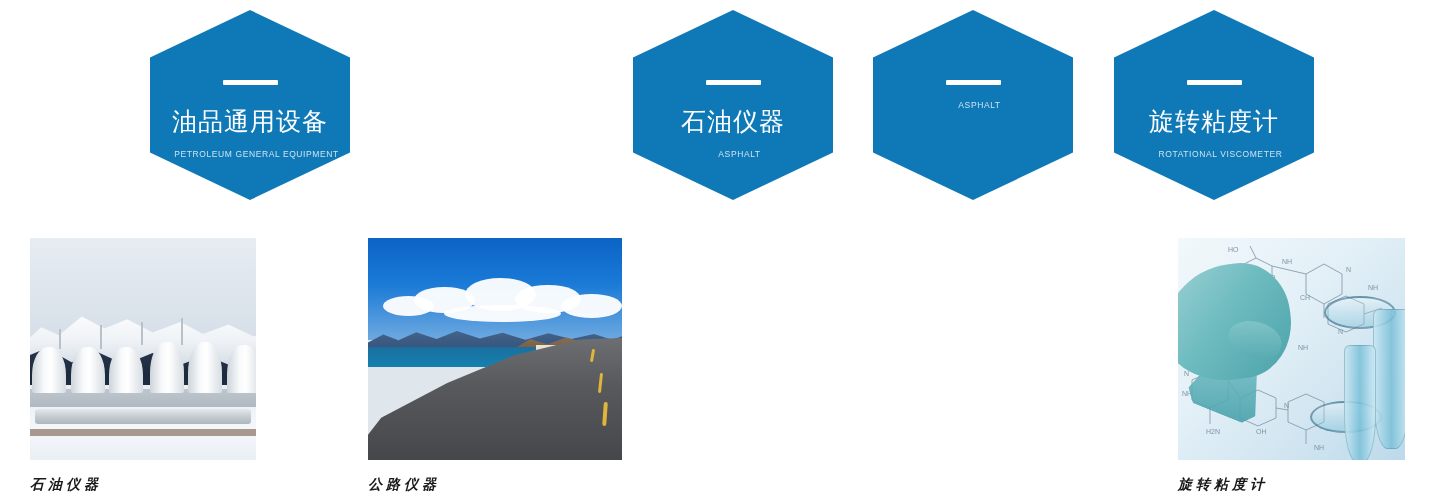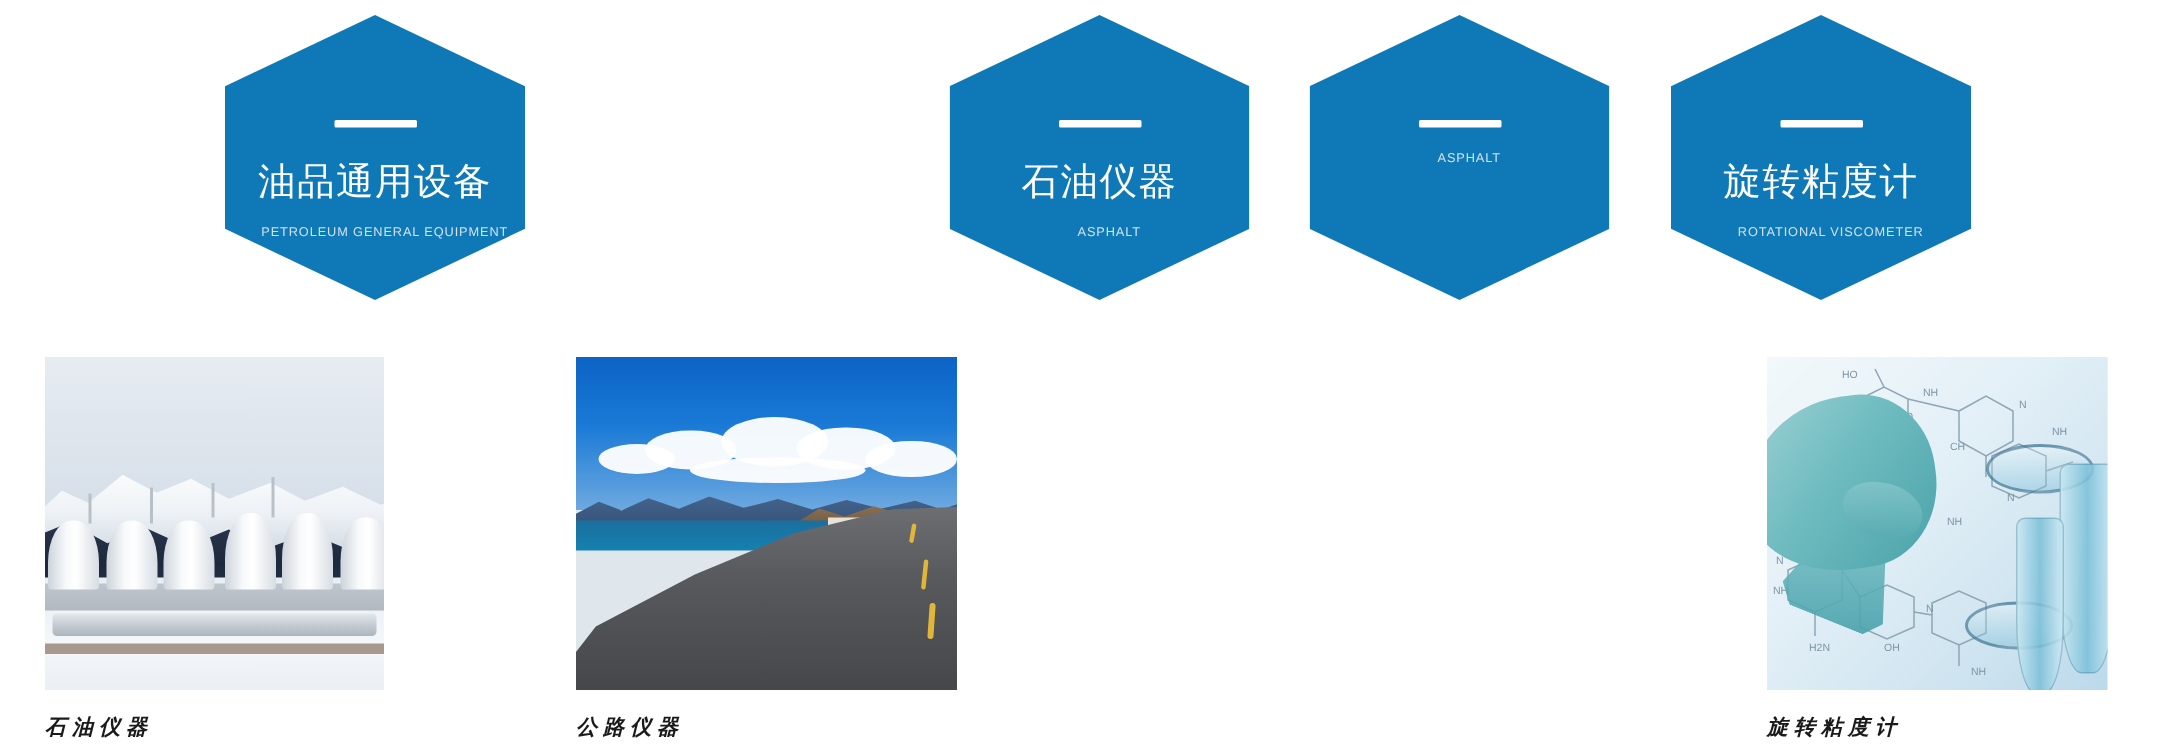--- a/index.html
+++ b/index.html
@@ -169,21 +169,21 @@
       <div class="p1-stack" style="left:13%;bottom:50%;height:9%"></div>
       <div class="p1-stack" style="left:31%;bottom:50%;height:11%"></div>
       <div class="p1-stack" style="left:49%;bottom:52%;height:10%"></div>
       <div class="p1-stack" style="left:67%;bottom:52%;height:12%"></div>
       <div class="p1-pipe"></div>
       <div class="p1-strip"></div>
     </div>
     <div class="caption">石油仪器</div>
   </div>
 
-  <div class="card" style="left:384px;top:238px;width:254px">
+  <div class="card" style="left:368px;top:238px;width:254px">
     <div class="photo" style="height:222px">
       <div class="p2-sky"></div>
       <div class="p2-cloud" style="left:6%;top:26%;width:20%;height:9%"></div>
       <div class="p2-cloud" style="left:18%;top:22%;width:24%;height:12%"></div>
       <div class="p2-cloud" style="left:38%;top:18%;width:28%;height:15%"></div>
       <div class="p2-cloud" style="left:58%;top:21%;width:26%;height:13%"></div>
       <div class="p2-cloud" style="left:76%;top:25%;width:24%;height:11%"></div>
       <div class="p2-cloud" style="left:30%;top:30%;width:46%;height:8%"></div>
       <div class="p2-mtn"></div>
       <div class="p2-mtn2"></div>

